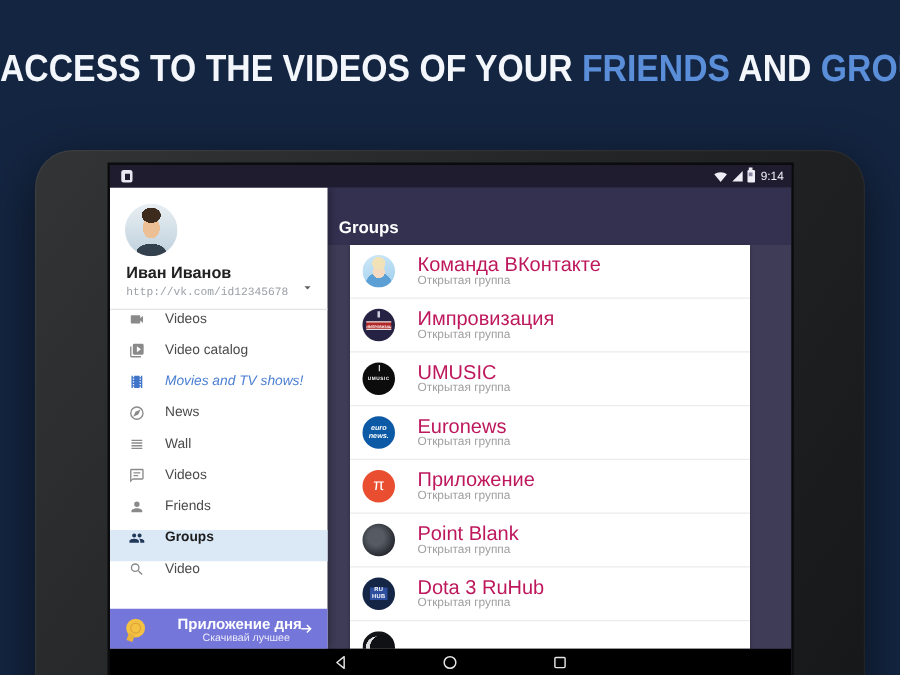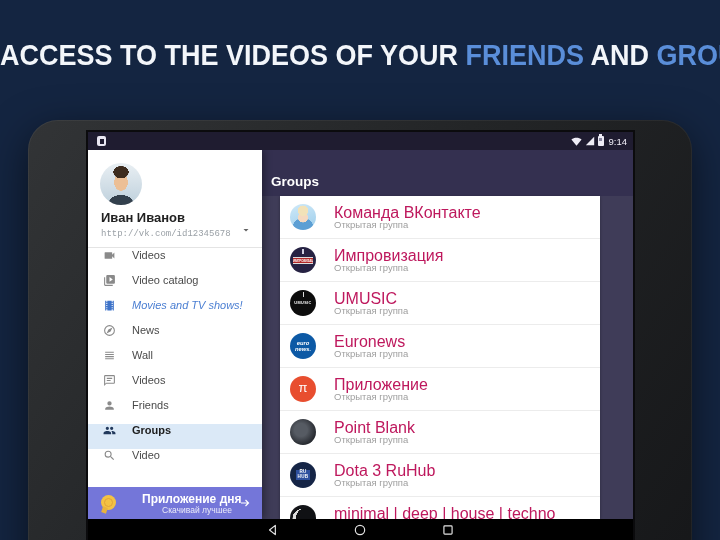--- a/index.html
+++ b/index.html
@@ -195,21 +195,20 @@
     <span class="g-avatar av-dota">
               <i class="av-text">RU HUB</i>
             </span>
     <span class="g-title">Dota 3 RuHub</span>
     <span class="g-sub">Открытая группа</span>
   </div>
           <div class="g-row">
     <span class="g-avatar av-minimal">
               <i class="av-text"></i>
             </span>
-    <span class="g-title">minimal | deep | house | techno</span>
     <span class="g-sub"></span>
   </div>
         </div>
 
       <div class="drawer">
         <div class="profile">
           <span class="profile-avatar"></span>
           <span class="profile-name">Иван Иванов</span>
           <span class="profile-url">http://vk.com/id12345678</span>
           <svg class="profile-caret" viewBox="0 0 24 24">

